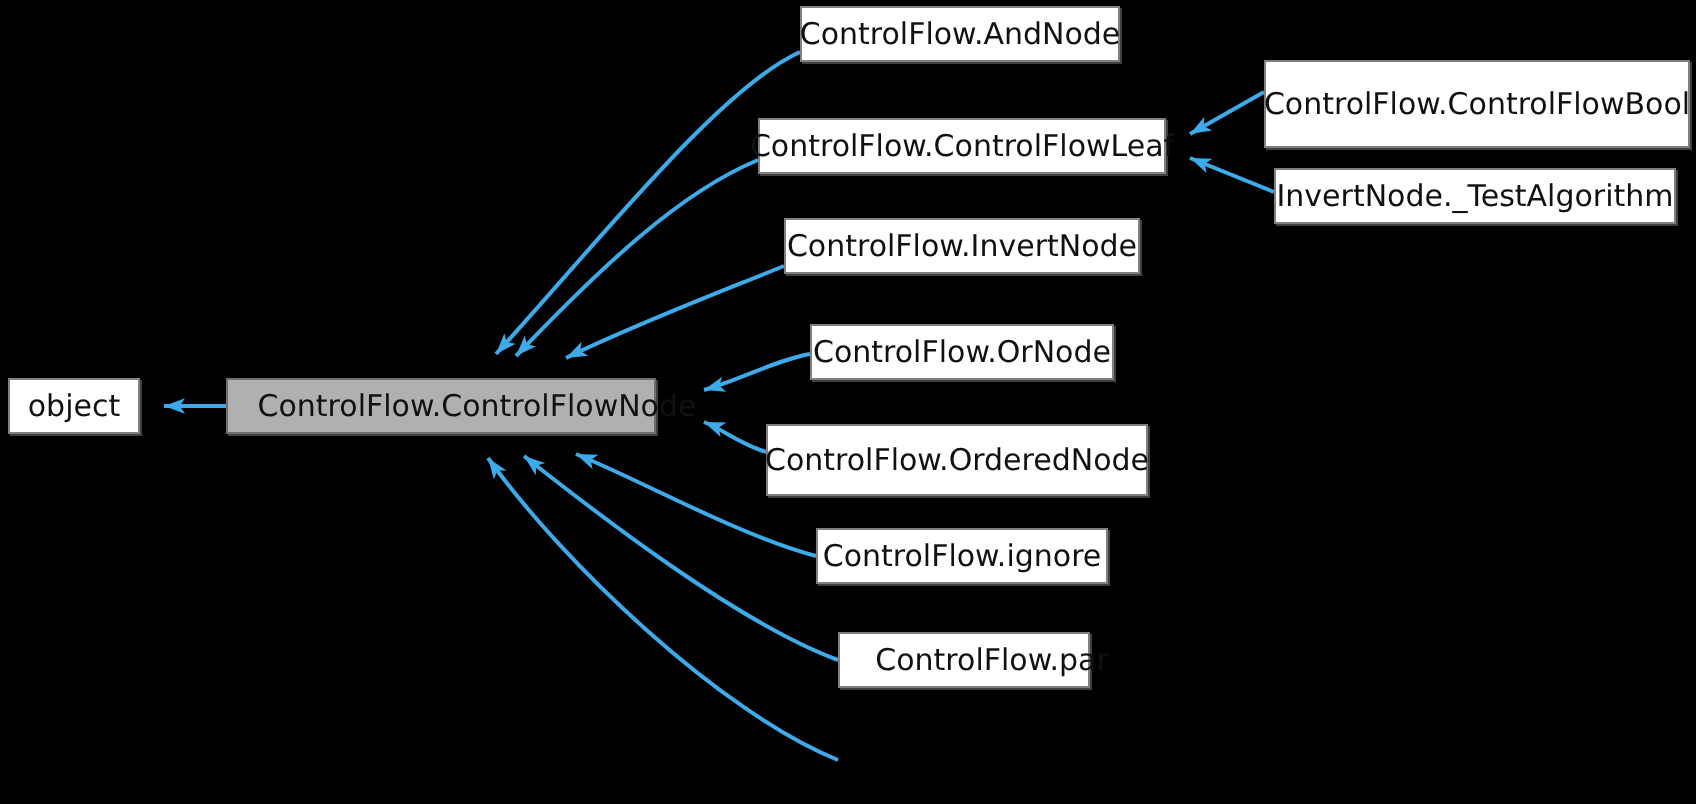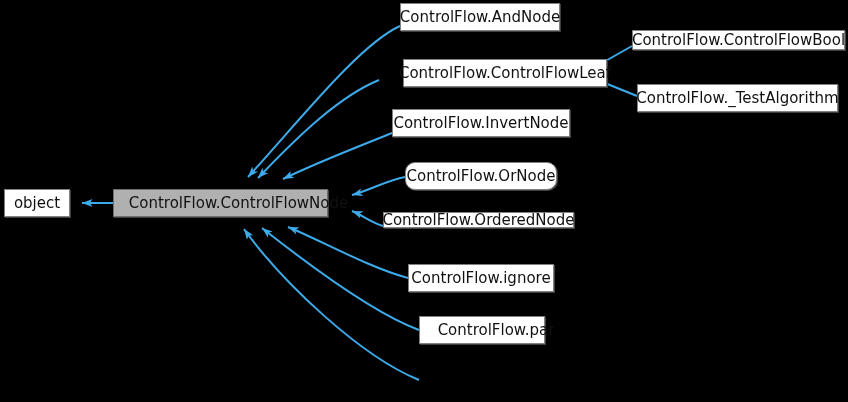--- a/index.html
+++ b/index.html
@@ -88,41 +88,41 @@
   </div>
 
   <div class="node root" style="left:113px; top:189px; width:215px; height:28px;">
     <span class="node-label">ControlFlow.ControlFlowNode</span>
   </div>
 
   <div class="node" style="left:400px; top:3px; width:160px; height:28px;">
     <span class="node-label">ControlFlow.AndNode</span>
   </div>
 
-  <div class="node" style="left:379px; top:59px; width:204px; height:28px;margin-left:24px;">
+  <div class="node" style="left:379px; top:59px; width:204px; height:28px;">
     <span class="node-label">ControlFlow.ControlFlowLeaf</span>
   </div>
 
-  <div class="node" style="left:632px; top:30px; width:213px; height:20px;">
+  <div class="node" style="left:632px; top:30px; width:213px; height:44px;">
     <span class="node-label">ControlFlow.ControlFlowBool</span>
   </div>
 
   <div class="node" style="left:637px; top:84px; width:201px; height:28px;">
-    <span class="node-label">ControlFlow._TestAlgorithm</span>
+    <span class="node-label">InvertNode._TestAlgorithm</span>
   </div>
 
   <div class="node" style="left:392px; top:109px; width:178px; height:28px;">
     <span class="node-label">ControlFlow.InvertNode</span>
   </div>
 
-  <div class="node" style="left:405px; top:162px; width:152px; height:28px;border-radius:10px;">
+  <div class="node" style="left:405px; top:162px; width:152px; height:28px;">
     <span class="node-label">ControlFlow.OrNode</span>
   </div>
 
-  <div class="node" style="left:383px; top:212px; width:191px; height:16px;">
+  <div class="node" style="left:383px; top:212px; width:191px; height:36px;">
     <span class="node-label">ControlFlow.OrderedNode</span>
   </div>
 
   <div class="node" style="left:408px; top:264px; width:146px; height:28px;">
     <span class="node-label">ControlFlow.ignore</span>
   </div>
 
   <div class="node" style="left:419px; top:316px; width:126px; height:28px;padding-left:28px;">
     <span class="node-label">ControlFlow.par</span>
   </div>

